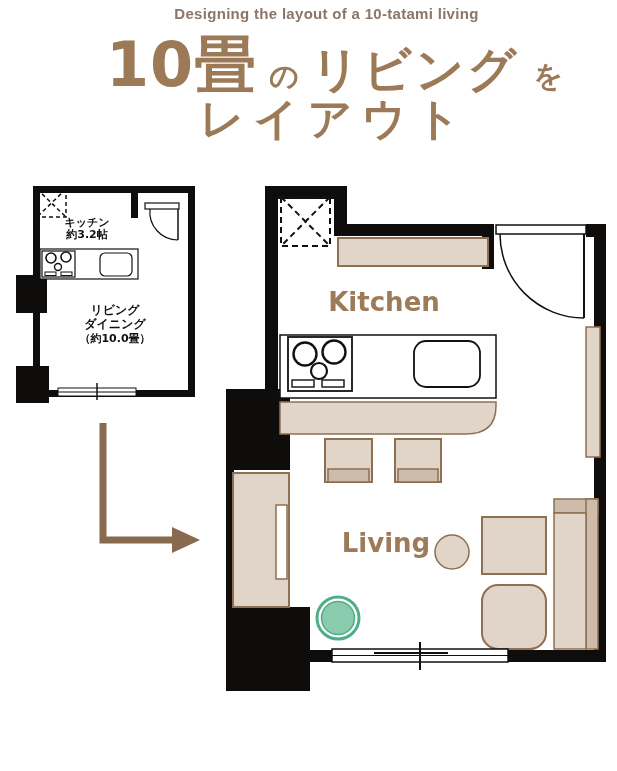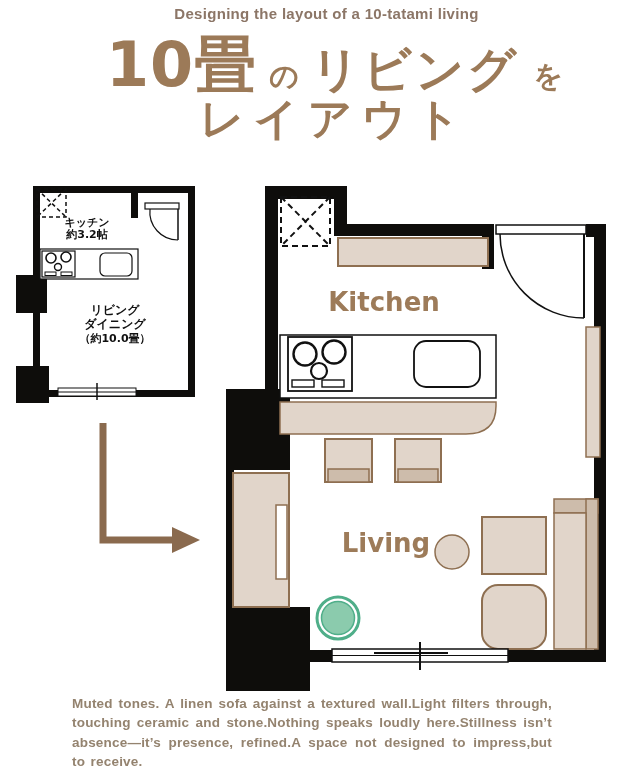--- a/index.html
+++ b/index.html
@@ -170,15 +170,14 @@
       <rect x="108" y="466" width="176" height="13" fill="#fff" stroke="#111" stroke-width="1.5"></rect>
       <line x1="108" y1="472.5" x2="284" y2="472.5" stroke="#111" stroke-width="1"></line>
       <line x1="196" y1="459" x2="196" y2="487" stroke="#111" stroke-width="2"></line>
       <line x1="150" y1="470" x2="224" y2="470" stroke="#111" stroke-width="2"></line>
     </g>
 
     <text class="plan-label-en" x="160" y="128" text-anchor="middle">Kitchen</text>
     <text class="plan-label-en" x="162" y="369" text-anchor="middle">Living</text>
   </svg>
 
-  <p class="caption">Muted tones. A linen sofa against a textured wall.Light filters through, touching ceramic and stone.Nothing speaks loudly here.Stillness isn’t absence—it’s presence, refined.A space not designed to impress,but to receive.</p>
 
 </div>
 
 </body></html>

